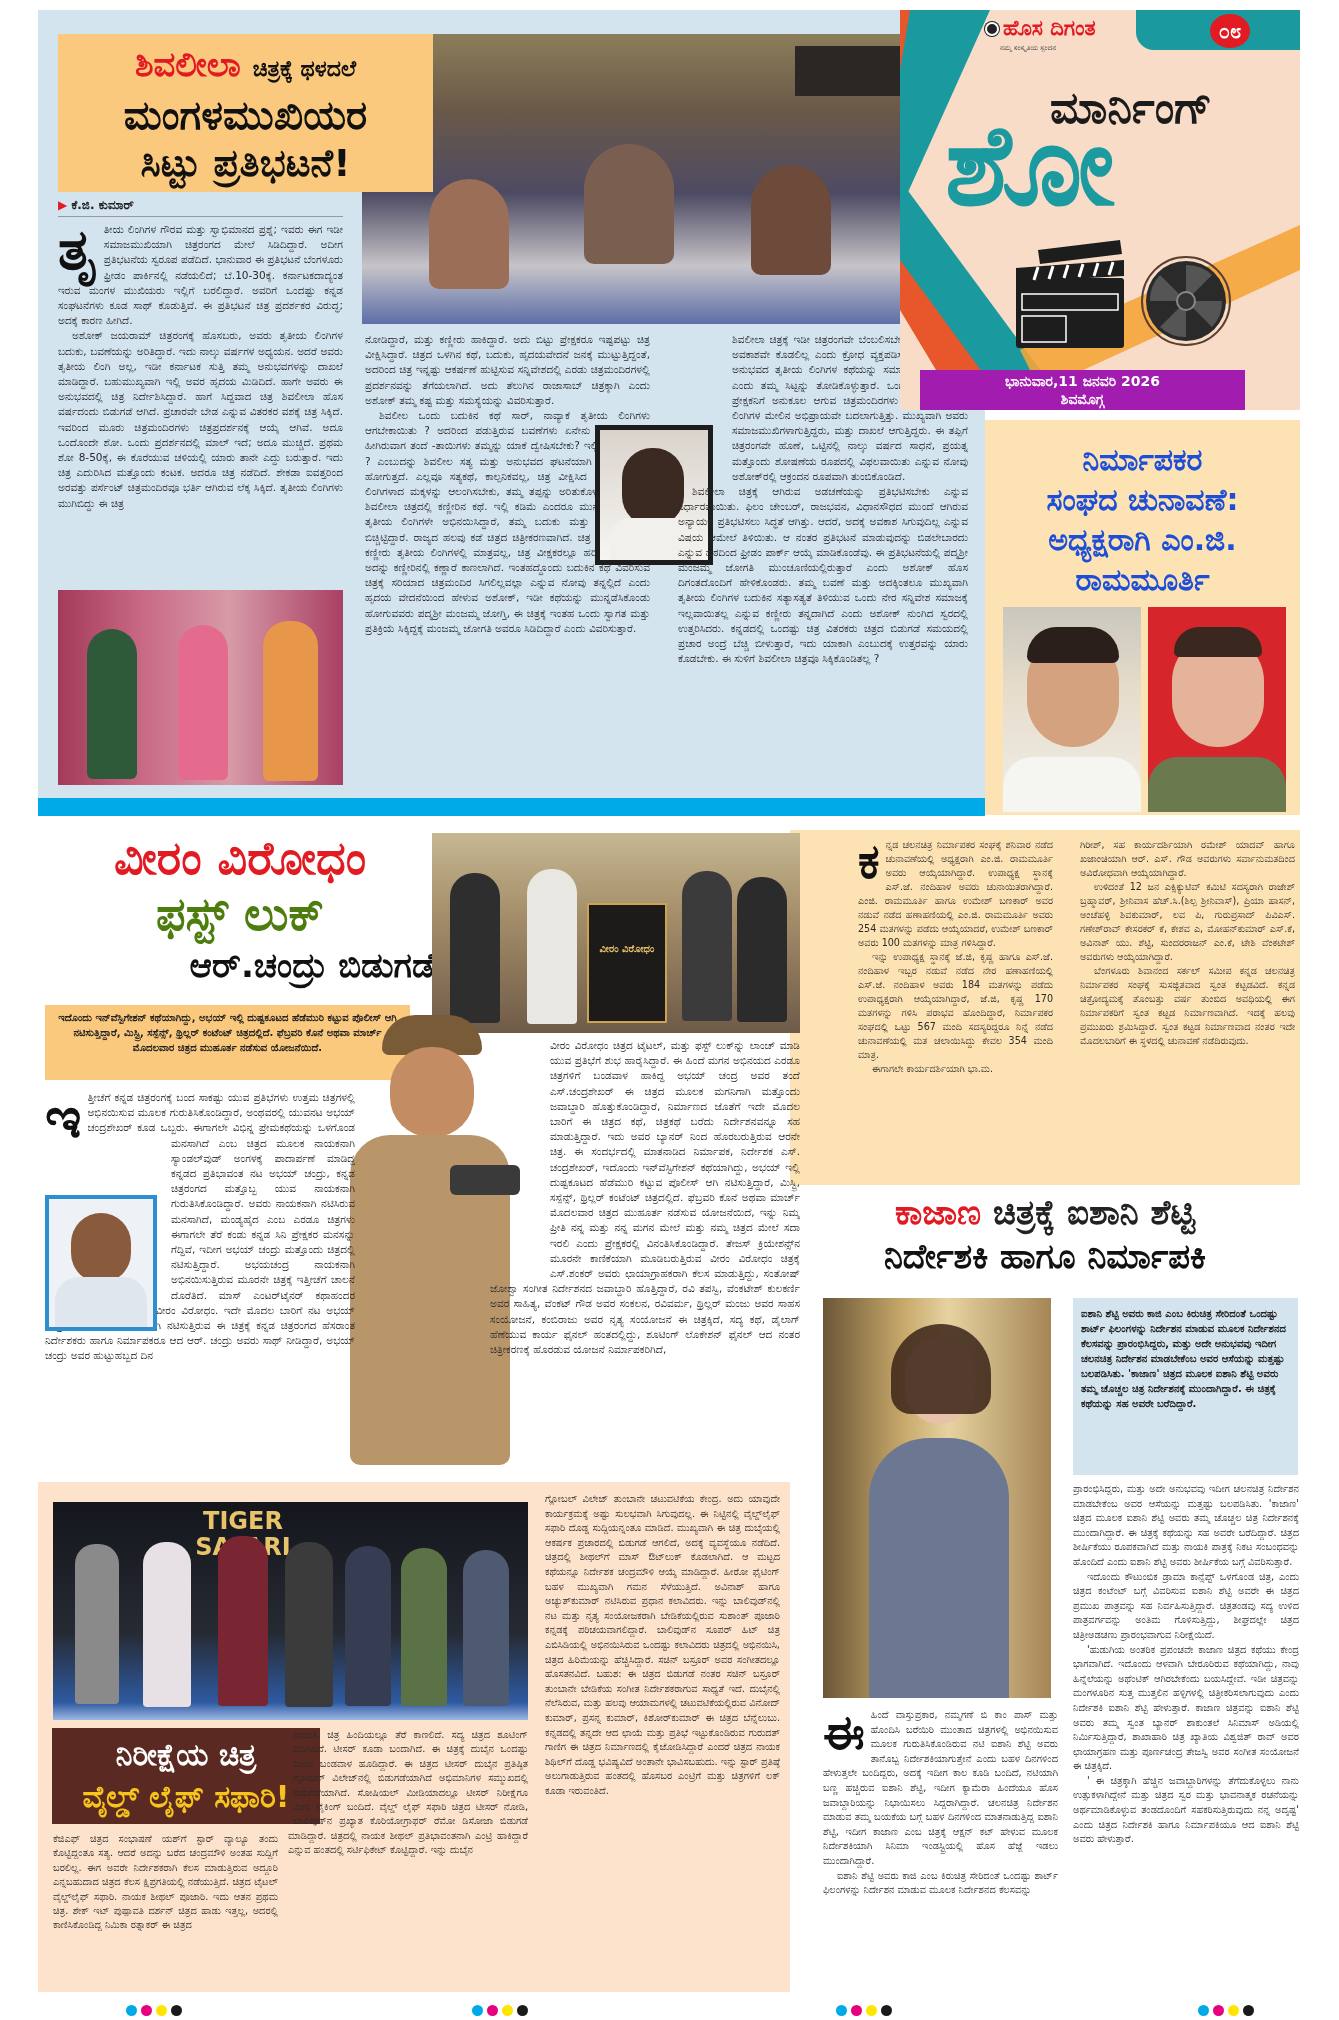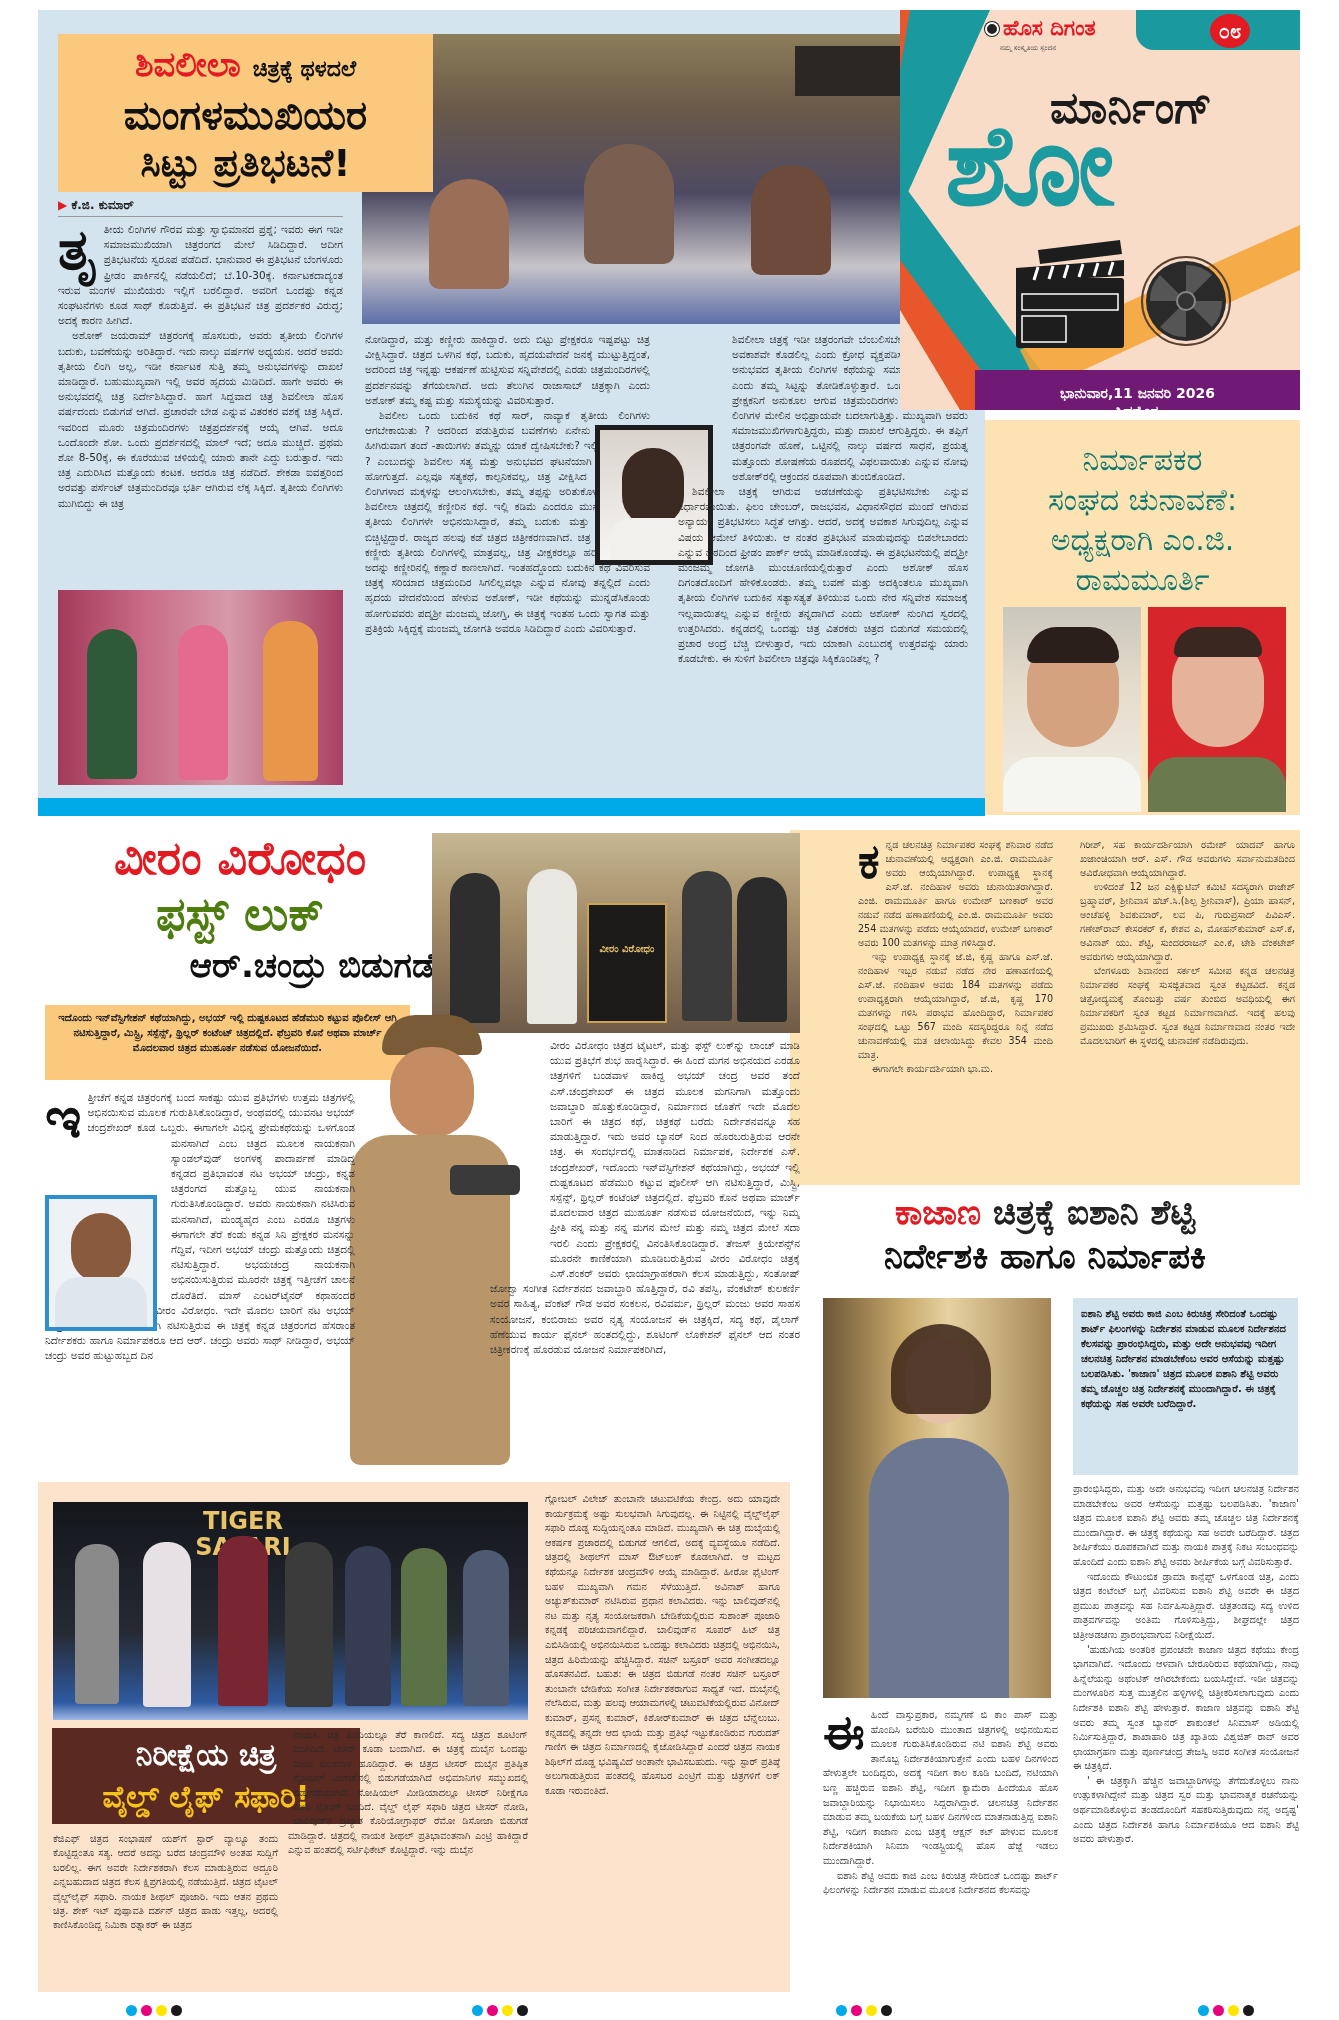--- a/index.html
+++ b/index.html
@@ -27,46 +27,46 @@
   #mast { left: 900px; top: 10px; width: 400px; height: 400px; background: #f8dcc8; overflow: hidden; }
   #mast-topbar { left: 1136px; top: 10px; width: 164px; height: 40px; background: #1a9a9e; border-bottom-left-radius: 18px; }
   #mast-brand { left: 985px; top: 16px; font-size: 21px; font-weight: bold; color: #e21b23; }
   #mast-brand .dot { display: inline-block; width: 14px; height: 14px; border-radius: 50%; background: #222; vertical-align: middle; margin-right: 4px; border: 2px solid #fff; box-shadow: 0 0 0 1px #222; }
   #mast-tagline { left: 1000px; top: 44px; font-size: 7px; color: #333; }
   #mast-page { left: 1210px; top: 14px; width: 40px; height: 34px; border-radius: 50%; background: #e21b23; color: #fff; font-weight: bold; font-size: 20px; text-align: center; line-height: 34px; }
   #mast-morning { left: 1050px; top: 82px; font-size: 44px; font-weight: bold; color: #1b1b1b; }
   #mast-show { left: 945px; top: 100px; font-size: 112px; font-weight: bold; color: #1b9aa0; line-height: 130px; letter-spacing: 2px; }
   #mast-clapper { left: 1008px; top: 238px; width: 122px; height: 112px; }
   #mast-reel { left: 1140px; top: 255px; width: 92px; height: 92px; }
-  #mast-date { left: 975px; top: 370px; width: 325px; height: 40px; background: #701a75; color: #fff; text-align: center; font-size: 14px; font-weight: bold; line-height: 18px; padding-top: 14px; }
+  #mast-date { left: 920px; top: 370px; width: 325px; height: 40px; background: #a21caf; color: #fff; text-align: center; font-size: 14px; font-weight: bold; line-height: 18px; padding-top: 2px; }
 
   
   #s2 { left: 985px; top: 420px; width: 315px; height: 395px; background: #fde3b4; }
-  #s2-head { left: 990px; top: 440px; width: 305px; text-align: center; font-size: 30px; font-weight: normal; line-height: 40px; color: #0f766e; }
+  #s2-head { left: 990px; top: 440px; width: 305px; text-align: center; font-size: 30px; font-weight: bold; line-height: 40px; color: #1d4ed8; }
   #s2-body-bg { left: 790px; top: 830px; width: 510px; height: 355px; background: #fde3b4; }
 
   
   #bluebar { left: 38px; top: 798px; width: 947px; height: 18px; background: #00a9e8; }
 
   
   #s3-h1 { left: 45px; top: 830px; width: 390px; text-align: center; font-size: 46px; font-weight: bold; color: #e21b23; line-height: 56px; }
   #s3-h2 { left: 45px; top: 886px; width: 390px; text-align: center; font-size: 46px; font-weight: bold; color: #4d7c0f; line-height: 56px; }
   #s3-h3 { left: 45px; top: 942px; width: 390px; text-align: right; font-size: 34px; font-weight: bold; color: #111; line-height: 46px; }
   #s3-box { left: 45px; top: 1005px; width: 365px; height: 75px; background: #fbc97e; font-size: 10px; font-weight: bold; text-align: center; line-height: 15px; padding: 5px 8px; }
 
   
   #s4-head { left: 790px; top: 1190px; width: 510px; text-align: center; }
   #s4-head .l1 { font-size: 34px; font-weight: bold; line-height: 44px; }
   #s4-head .l1 .red { color: #e21b23; }
   #s4-head .l2 { font-size: 34px; font-weight: bold; line-height: 44px; color: #111; }
   #s4-box { left: 1073px; top: 1298px; width: 225px; height: 177px; background: #d3e4ef; font-size: 10px; font-weight: bold; line-height: 15px; padding: 8px 8px; }
 
   
   #s5 { left: 38px; top: 1482px; width: 752px; height: 510px; background: #fde3cc; }
-  #s5-head { left: 52px; top: 1728px; width: 308px; height: 96px; background: #5a2a22; text-align: center; padding-top: 6px; }
+  #s5-head { left: 52px; top: 1728px; width: 268px; height: 96px; background: #5a2a22; text-align: center; padding-top: 6px; }
   #s5-head .l1 { font-size: 30px; font-weight: bold; color: #fff; line-height: 42px; }
   #s5-head .l2 { font-size: 30px; font-weight: bold; color: #f6c41c; line-height: 42px; }
 
   .regmarks { position: absolute; top: 2005px; display: flex; gap: 4px; }
   .regmarks span { width: 11px; height: 11px; border-radius: 50%; display: inline-block; }
 </style>
 </head>
 <body>
 
 <div id="s1" class="abs"></div>

